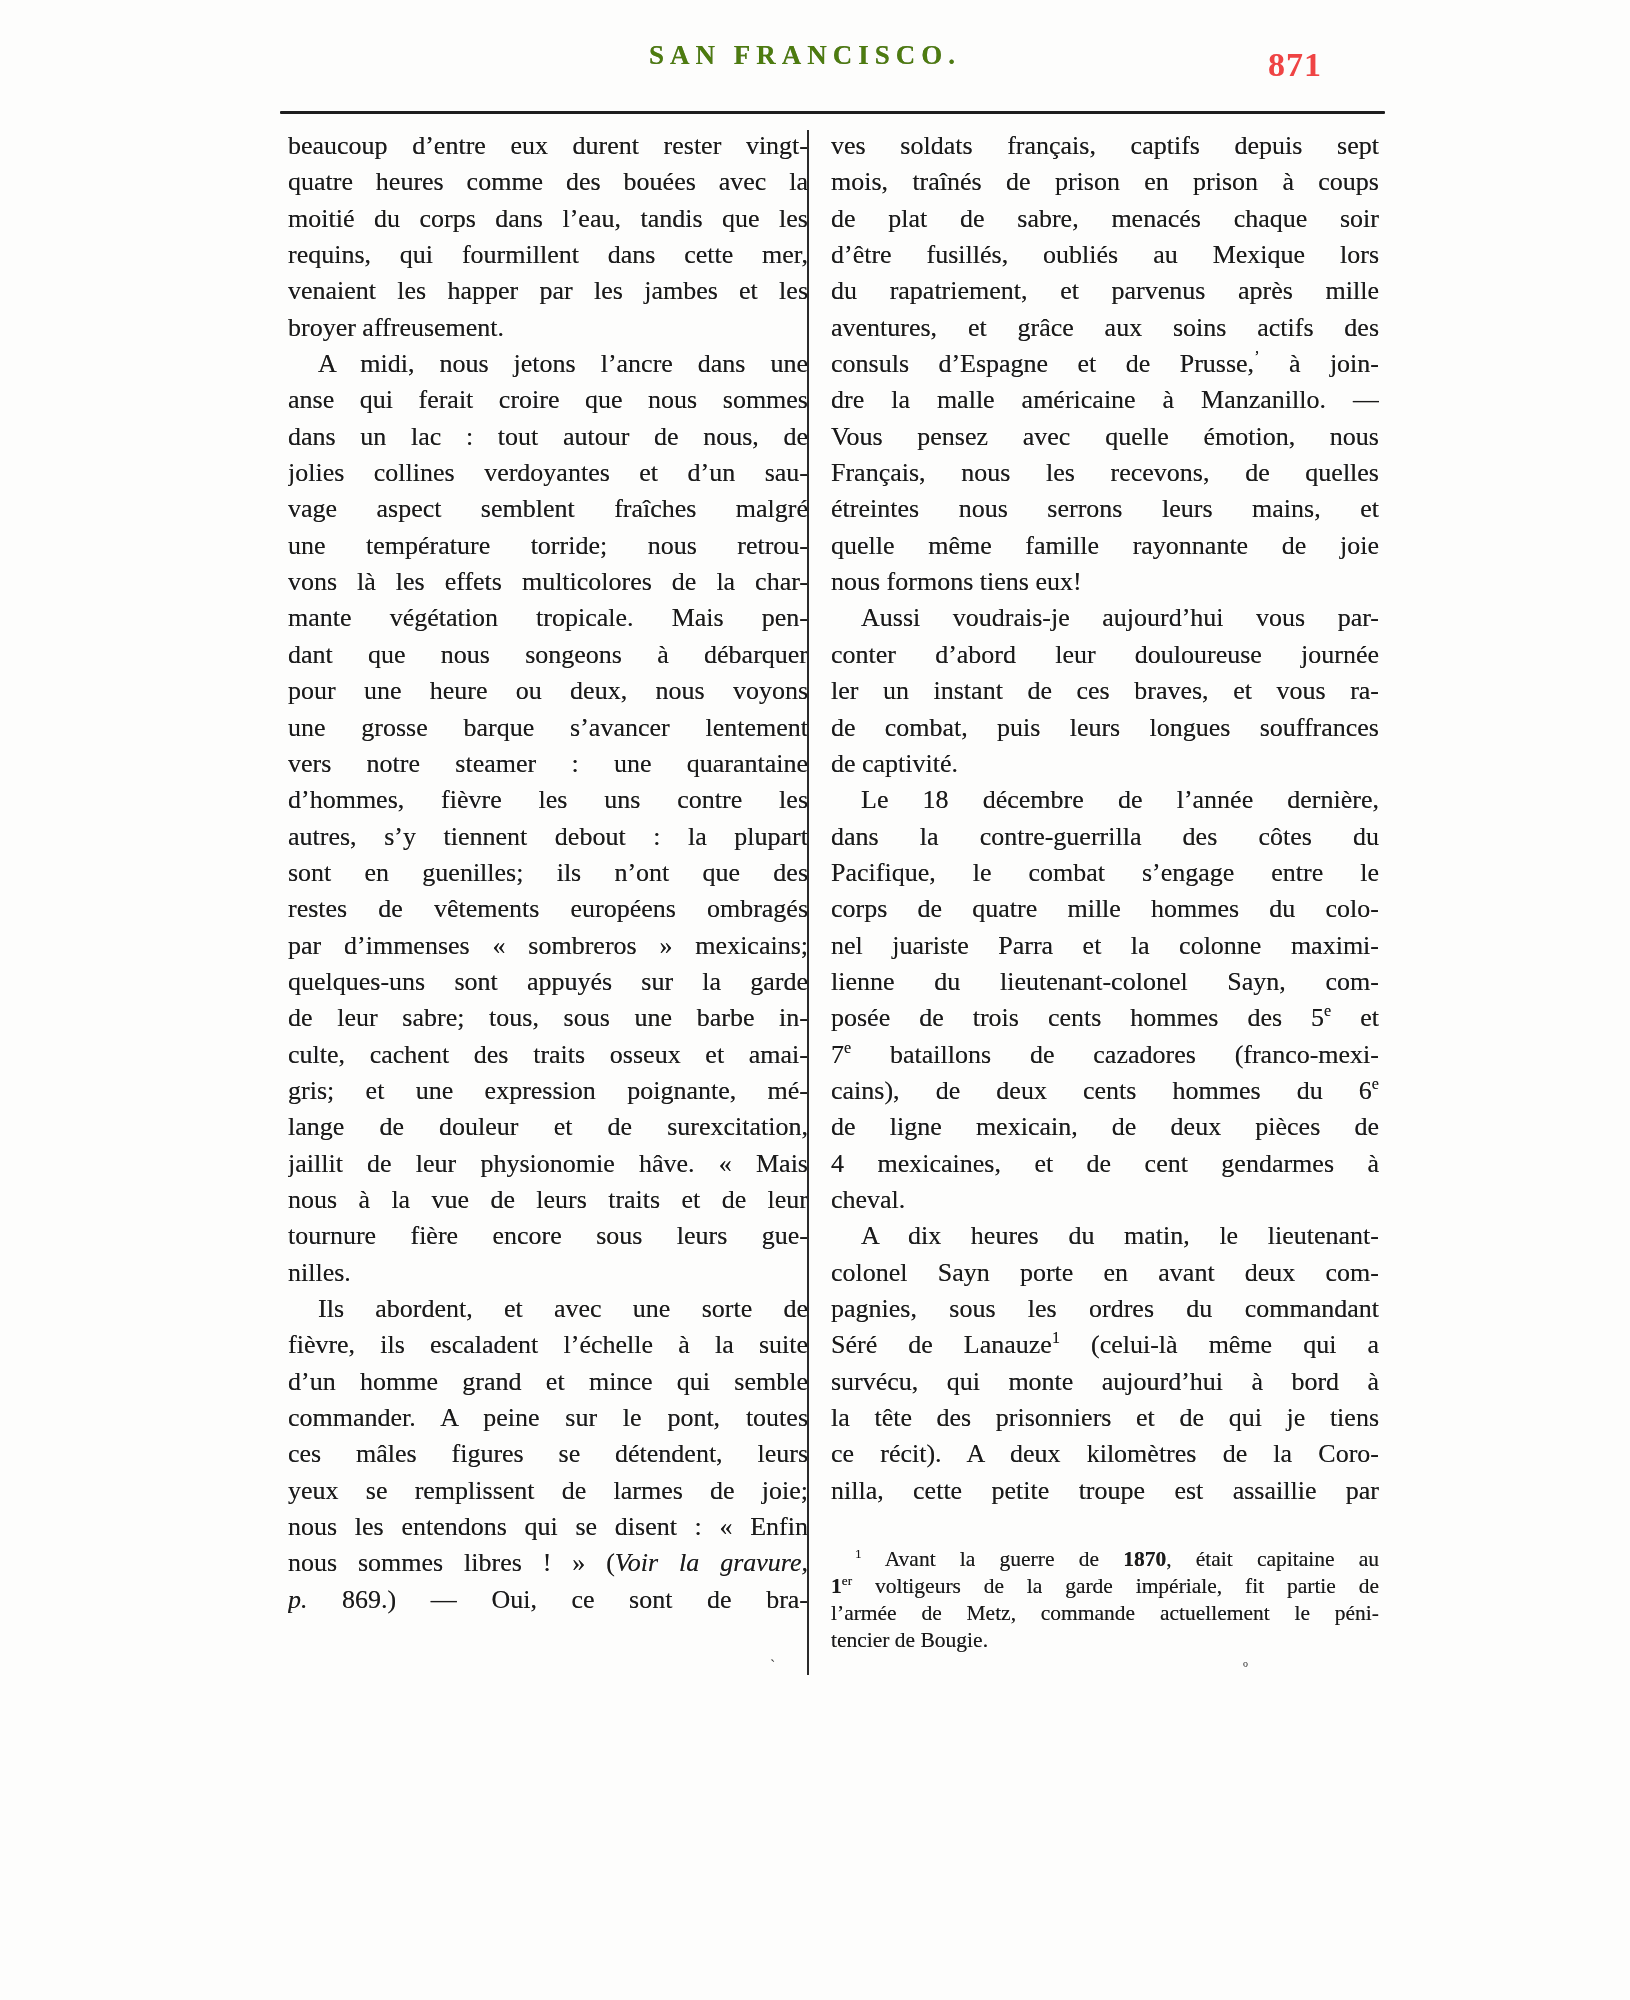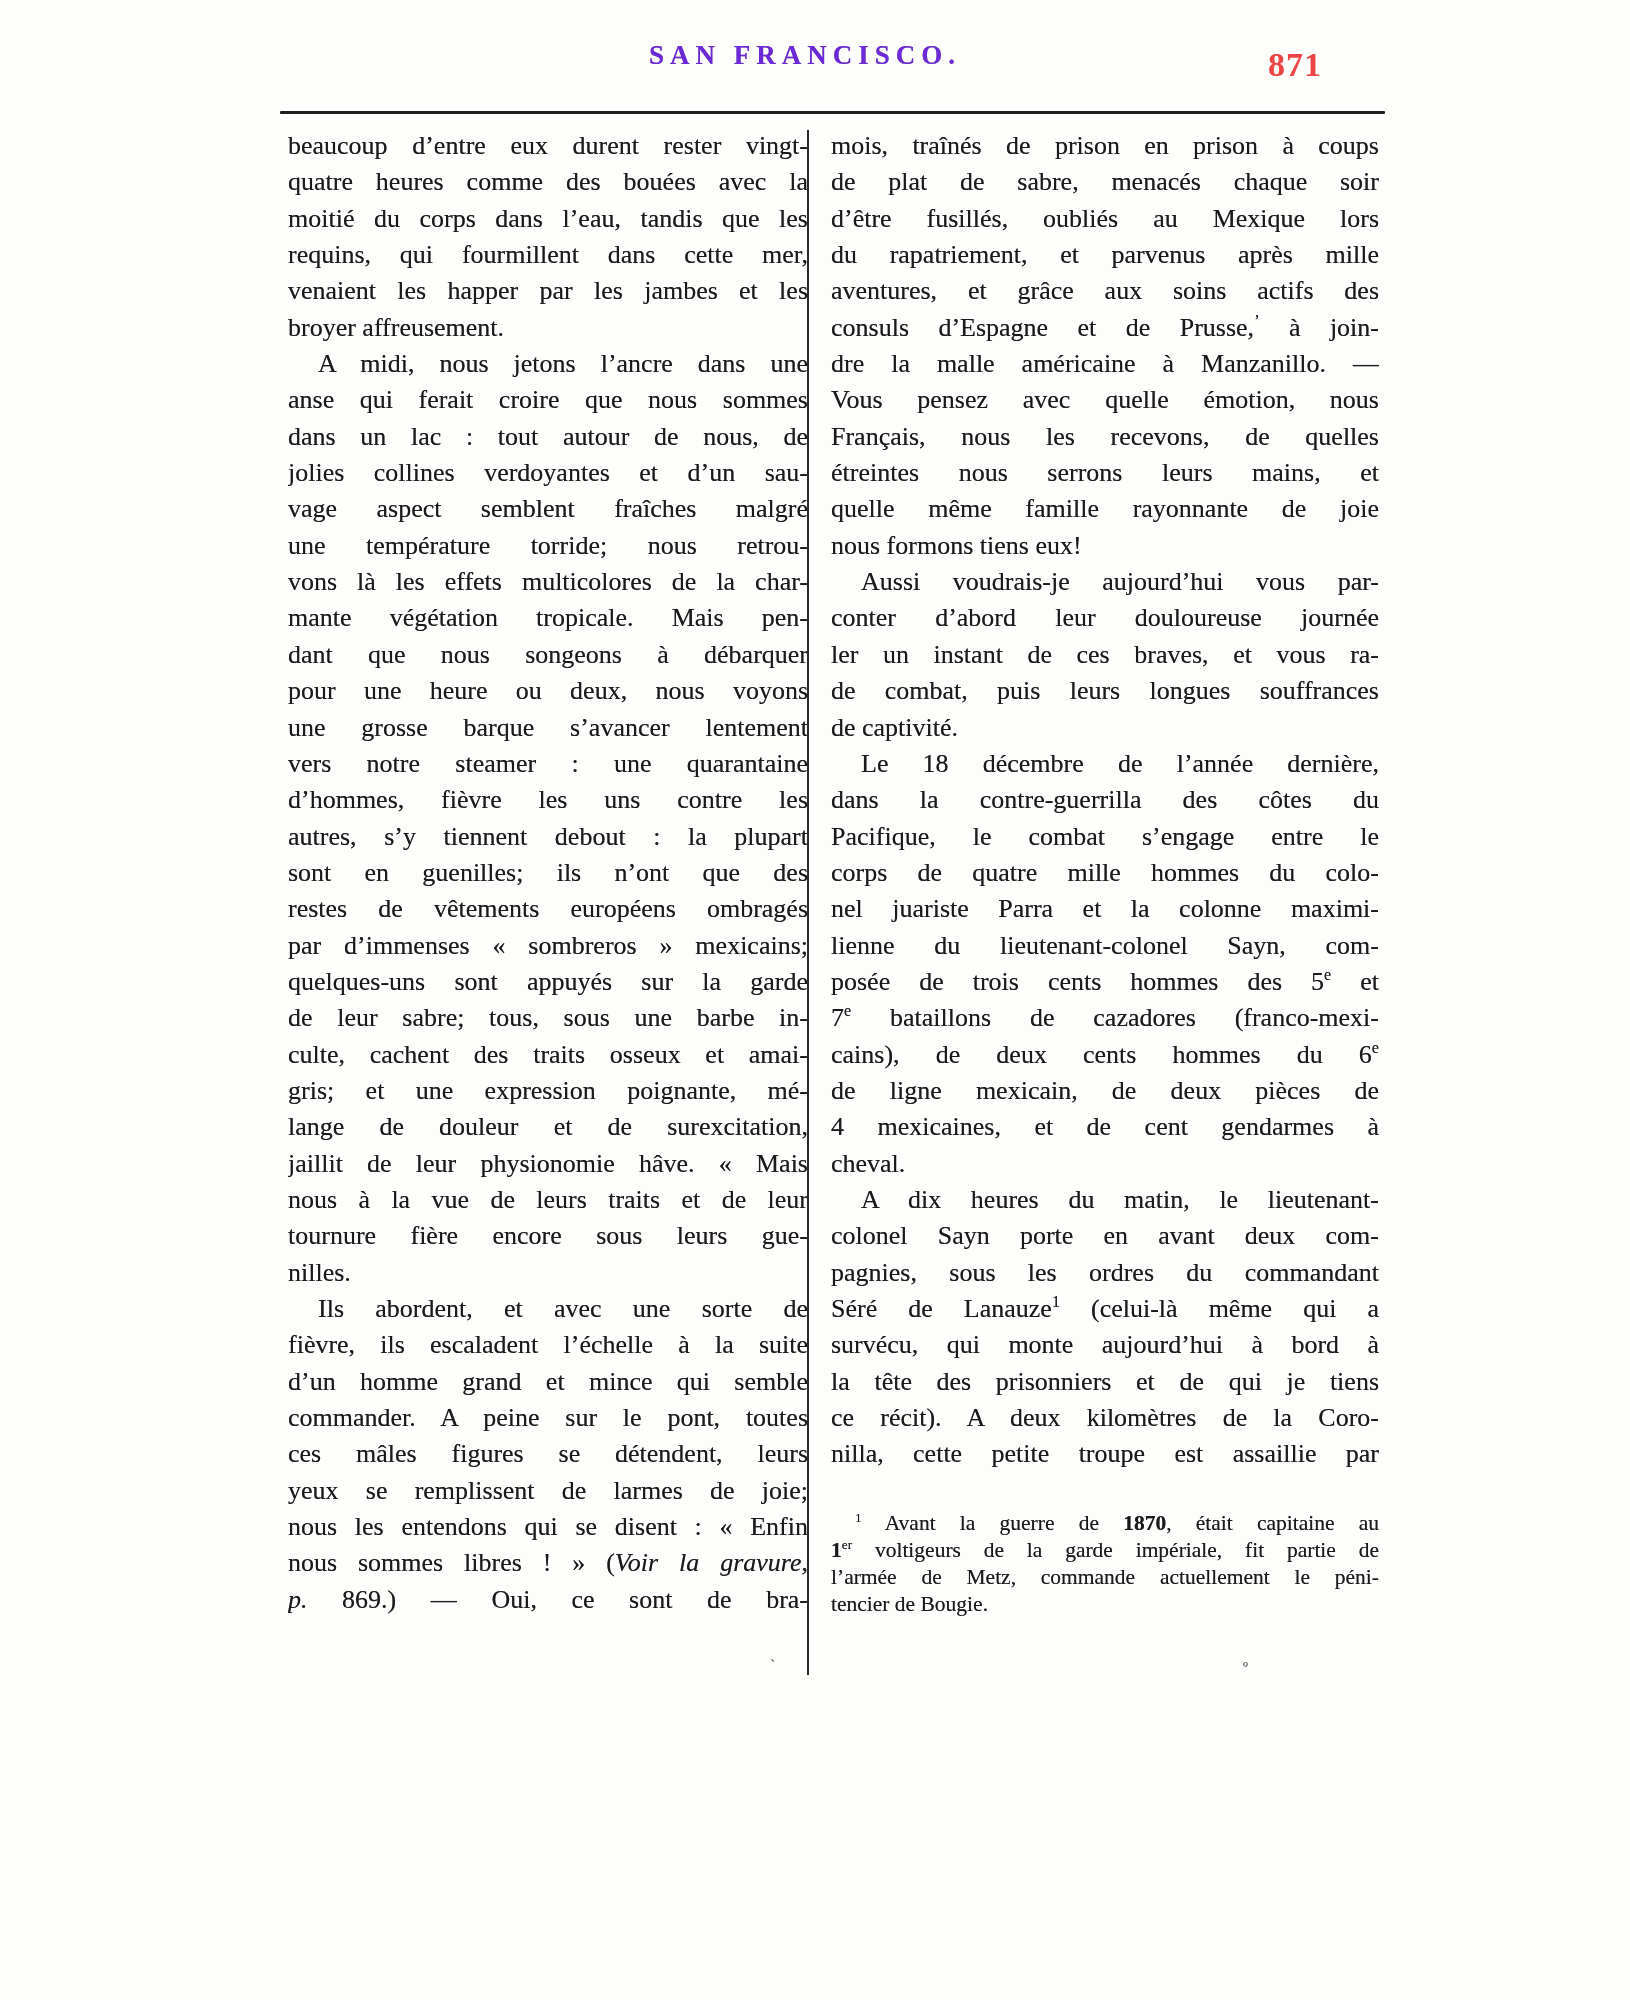--- a/index.html
+++ b/index.html
@@ -21,21 +21,21 @@
   }
   .running-title {
     position: absolute;
     left: 280px;
     top: 40px;
     width: 1050px;
     text-align: center;
     font-size: 27px;
     letter-spacing: 6px;
     font-weight: bold;
-    color: #6d28d9;
+    color: #4d7c0f;
     text-shadow: 0 0 0.5px rgba(0,0,0,0.45);
   }
   .page-number {
     position: absolute;
     left: 1268px;
     top: 46px;
     font-size: 34px;
     font-weight: bold;
     color: #ef4444;
     letter-spacing: 1px;
@@ -150,20 +150,21 @@
       <div class="line">yeux se remplissent de larmes de joie;</div>
       <div class="line">nous les entendons qui se disent : « Enfin</div>
       <div class="line">nous sommes libres ! » (<i>Voir la gravure,</i></div>
       <div class="line"><i>p.</i> 869.) — Oui, ce sont de bra-</div>
     </div>
 
   <div class="column-divider"></div>
 
   <div class="col col-right">
     <div>
+        <div class="line">ves soldats français, captifs depuis sept</div>
         <div class="line">mois, traînés de prison en prison à coups</div>
         <div class="line">de plat de sabre, menacés chaque soir</div>
         <div class="line">d’être fusillés, oubliés au Mexique lors</div>
         <div class="line">du rapatriement, et parvenus après mille</div>
         <div class="line">aventures, et grâce aux soins actifs des</div>
         <div class="line">consuls d’Espagne et de Prusse,<sup>’</sup> à join-</div>
         <div class="line">dre la malle américaine à Manzanillo. —</div>
         <div class="line">Vous pensez avec quelle émotion, nous</div>
         <div class="line">Français, nous les recevons, de quelles</div>
         <div class="line">étreintes nous serrons leurs mains, et</div>

